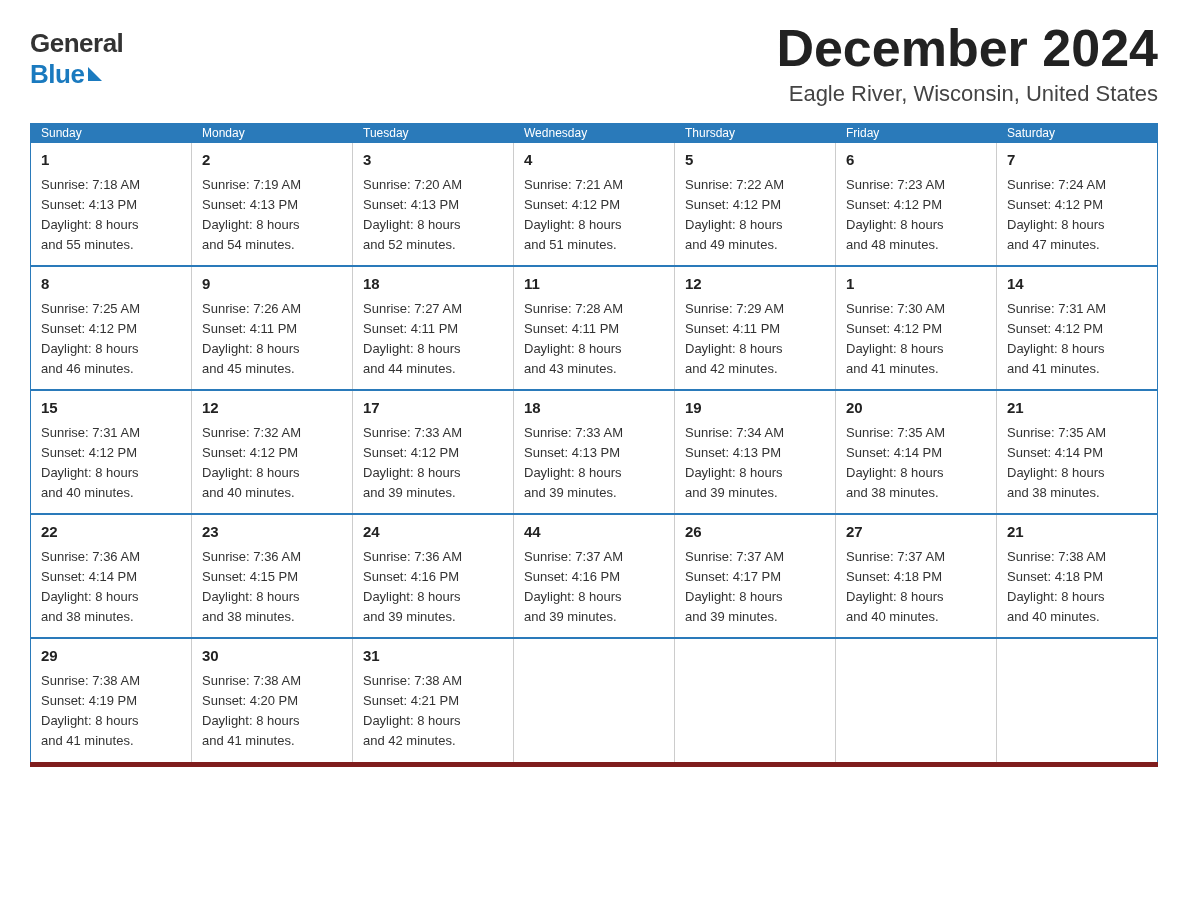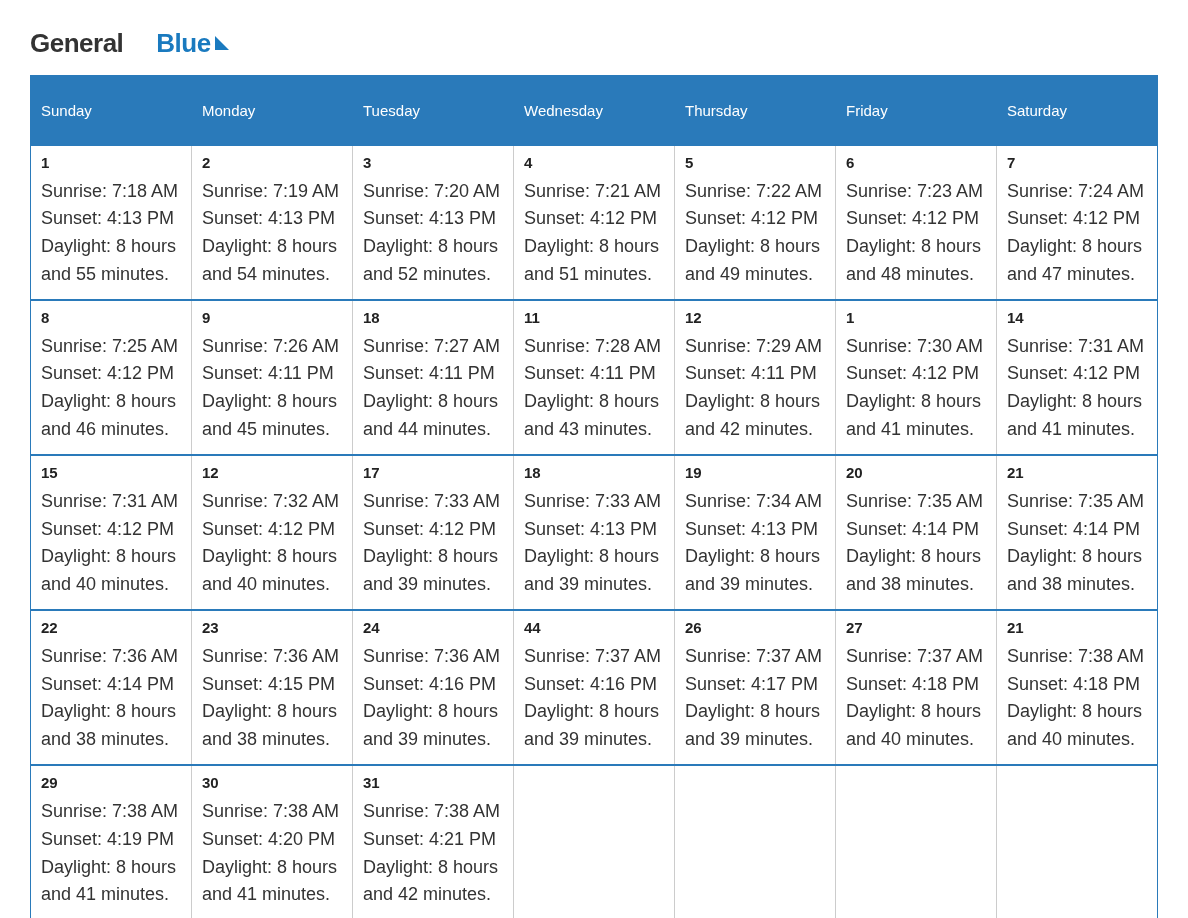--- a/index.html
+++ b/index.html
@@ -11,38 +11,37 @@
       padding: 20px 30px;
     }
     .header {
       display: flex;
       justify-content: space-between;
       align-items: flex-start;
       margin-bottom: 16px;
     }
     .logo {
       display: flex;
-      flex-direction: row;
+      flex-direction: column;
       align-items: flex-start;
       padding-top: 8px;
     }
     .logo-general {
       font-size: 26px;
       font-weight: bold;
       color: #333;
       letter-spacing: -0.5px;
     }
     .logo-blue {
       font-size: 26px;
       font-weight: bold;
       color: #1a7abf;
       letter-spacing: -0.5px;
       display: flex;
       align-items: center;
-      margin-left: 33px;
     }
     .logo-triangle {
       width: 0;
       height: 0;
       border-left: 14px solid #1a7abf;
       border-top: 14px solid transparent;
       border-bottom: 0px solid transparent;
       margin-left: 4px;
       margin-bottom: 2px;
     }
@@ -63,24 +62,24 @@
     table {
       width: 100%;
       border-collapse: collapse;
       table-layout: fixed;
     }
     thead tr {
       background-color: #2a7aba;
     }
     thead th {
       color: #fff;
-      font-size: 15px;
+      font-size: 12px;
       font-weight: normal;
       text-align: left;
-      padding: 26px 10px;
+      padding: 2px 10px;
       border: 1px solid #2a7aba;
     }
     tbody tr {
       border-bottom: 2px solid #2a7aba;
     }
     tbody td {
       vertical-align: top;
       padding: 6px 10px 10px 10px;
       border-left: 1px solid #ccc;
       border-right: 1px solid #ccc;
@@ -96,38 +95,42 @@
       border-right: 1px solid #2a7aba;
     }
     .day-num {
       font-size: 15px;
       font-weight: bold;
       color: #222;
       margin-bottom: 3px;
       display: block;
     }
     .day-info {
-      font-size: 18px;
+      font-size: 13px;
       color: #333;
       line-height: 1.55;
     }
     tbody tr:last-child td {
-      border-bottom: 7px solid #7f1d1d;
+      border-bottom: 5px solid #7f1d1d;
     }
   </style>
 </head>
 <body>
 
 <div class="header">
   <div class="logo">
     <span class="logo-general">General</span>
     <div style="display:flex;align-items:center;">
       <span class="logo-blue">Blue</span>
       <div class="logo-triangle"></div>
     </div>
+  </div>
+  <div class="title-block">
+    <div class="month-title">December 2024</div>
+    <div class="location">Eagle River, Wisconsin, United States</div>
   </div>
 </div>
 
 <table>
   <thead>
     <tr>
       <th>Sunday</th>
       <th>Monday</th>
       <th>Tuesday</th>
       <th>Wednesday</th>

